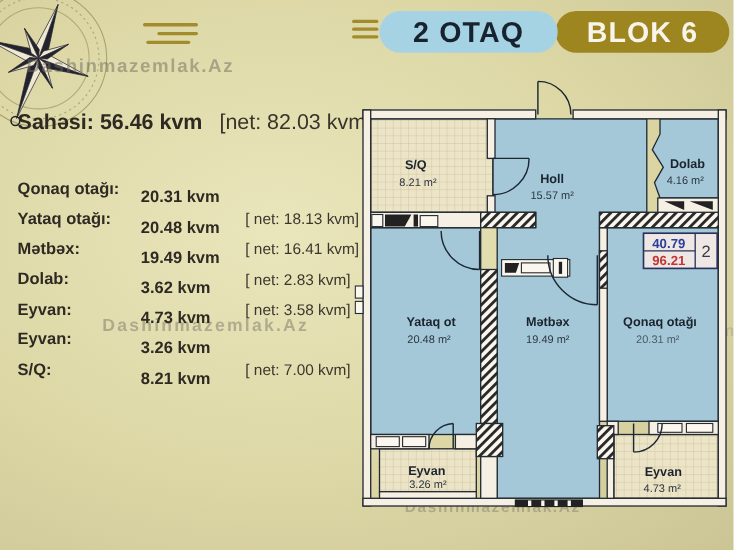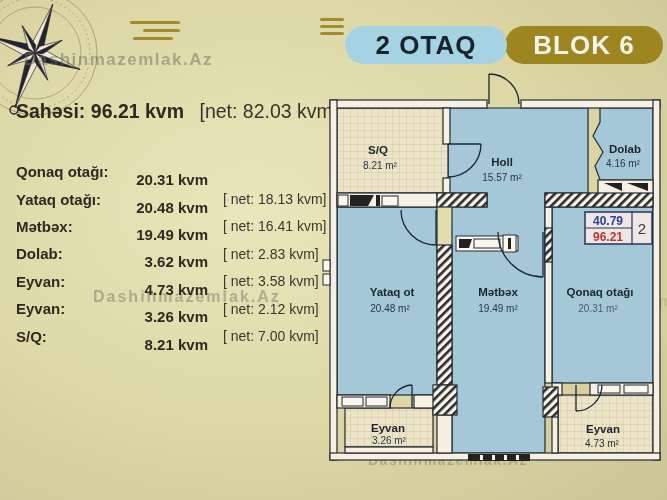--- a/index.html
+++ b/index.html
@@ -9,30 +9,30 @@
     font-family:"Liberation Sans","DejaVu Sans",sans-serif;color:#2e2922;
   }
   .wm{position:absolute;font-weight:700;color:#716c60;white-space:nowrap;pointer-events:none;}
   .wm-topleft{left:24px;top:50px;font-size:17px;letter-spacing:1.5px;opacity:.5;}
   .wm-table{left:93px;top:288px;font-size:16px;letter-spacing:2px;opacity:.45;}
   .wm-plan-top{left:368px;top:120px;font-size:16px;letter-spacing:2.5px;opacity:.42;}
   .wm-plan-bottom{left:368px;top:452px;font-size:14px;letter-spacing:1.5px;opacity:.4;}
   .wm-plan-right{left:592px;top:292px;font-size:15px;letter-spacing:2px;opacity:.22;}
   .gline{position:absolute;height:3px;background:#a28c2e;border-radius:2px;}
   .pill{position:absolute;top:10px;height:38px;display:flex;align-items:center;justify-content:center;
-    font-weight:700;font-size:26px;letter-spacing:1px;border-radius:22px;margin-top:16px;}
+    font-weight:700;font-size:26px;letter-spacing:1px;border-radius:22px;}
   .pill-blue{left:345px;width:162px;background:#a6d3e3;color:#17242f;z-index:2;}
   .pill-gold{left:505px;width:158px;background:#9d861f;color:#f8f4ea;z-index:1;}
   .summary{position:absolute;left:16px;top:100px;font-size:19.5px;white-space:nowrap;}
   .summary .b{font-weight:700;margin-top:20px;}
   .summary .net{font-weight:400;margin-left:10px;color:#38332b;}
   .rows{position:absolute;left:16px;top:158px;}
   .row{display:flex;align-items:center;height:27.4px;font-size:15px;white-space:nowrap;}
   .row .lbl{width:112px;font-weight:700;}
-  .row .val{width:80px;text-align:right;font-weight:700;margin-top:16px;}
+  .row .val{width:80px;font-weight:700;margin-top:16px;}
   .row .net{margin-left:15px;font-weight:400;font-size:14px;color:#3c362e;}
   .plan{position:absolute;left:322px;top:60px;}
   .t-name{font-family:"Liberation Sans","DejaVu Sans",sans-serif;font-size:11.5px;font-weight:700;fill:#1b242e;}
   .t-area{font-family:"Liberation Sans","DejaVu Sans",sans-serif;font-size:10px;fill:#2b3542;}
   .t-bn{font-family:"Liberation Sans","DejaVu Sans",sans-serif;font-size:12px;font-weight:700;fill:#2b3f9e;}
   .t-bg{font-family:"Liberation Sans","DejaVu Sans",sans-serif;font-size:12px;font-weight:700;fill:#c03434;}
   .t-bu{font-family:"Liberation Sans","DejaVu Sans",sans-serif;font-size:15px;fill:#343a40;}
   .wall{fill:#f6f0e4;stroke:#232a31;stroke-width:1.2;}
   .blue{fill:#a5c8d9;stroke:#1f2a33;stroke-width:1.2;}
   .tile{fill:url(#tile);stroke:#232a31;stroke-width:1.2;}
@@ -88,21 +88,21 @@
     </div>
 
   <div class="wm wm-topleft">Dashinmazemlak.Az</div>
   <div class="wm wm-table">Dashinmazemlak.Az</div>
   <div class="wm wm-plan-top">Dashinmazemlak.Az</div>
   <div class="wm wm-plan-bottom">Dashinmazemlak.Az</div>
   <div class="wm wm-plan-right">Dashinmazemlak.Az</div>
 
   <div class="summary">
     <span class="b">Sahəsi:</span>
-    <span class="b">96.21 kvm</span>
+    <span class="b">56.46 kvm</span>
     <span class="net">[net: 82.03 kvm]</span>
   </div>
 
   <div class="rows">
     <div class="row">
         <span class="lbl">Qonaq otağı:</span>
         <span class="val">20.31 kvm</span>
       </div>
     <div class="row">
         <span class="lbl">Yataq otağı:</span>
@@ -120,21 +120,20 @@
         <span class="net">[ net:   2.83 kvm]</span>
       </div>
     <div class="row">
         <span class="lbl">Eyvan:</span>
         <span class="val">4.73 kvm</span>
         <span class="net">[ net:   3.58 kvm]</span>
       </div>
     <div class="row">
         <span class="lbl">Eyvan:</span>
         <span class="val">3.26 kvm</span>
-        <span class="net">[ net:   2.12 kvm]</span>
       </div>
     <div class="row">
         <span class="lbl">S/Q:</span>
         <span class="val">8.21 kvm</span>
         <span class="net">[ net:   7.00 kvm]</span>
       </div>
   </div>
 
   <svg class="plan" width="345" height="410" viewBox="0 0 345 410">
     <defs>

